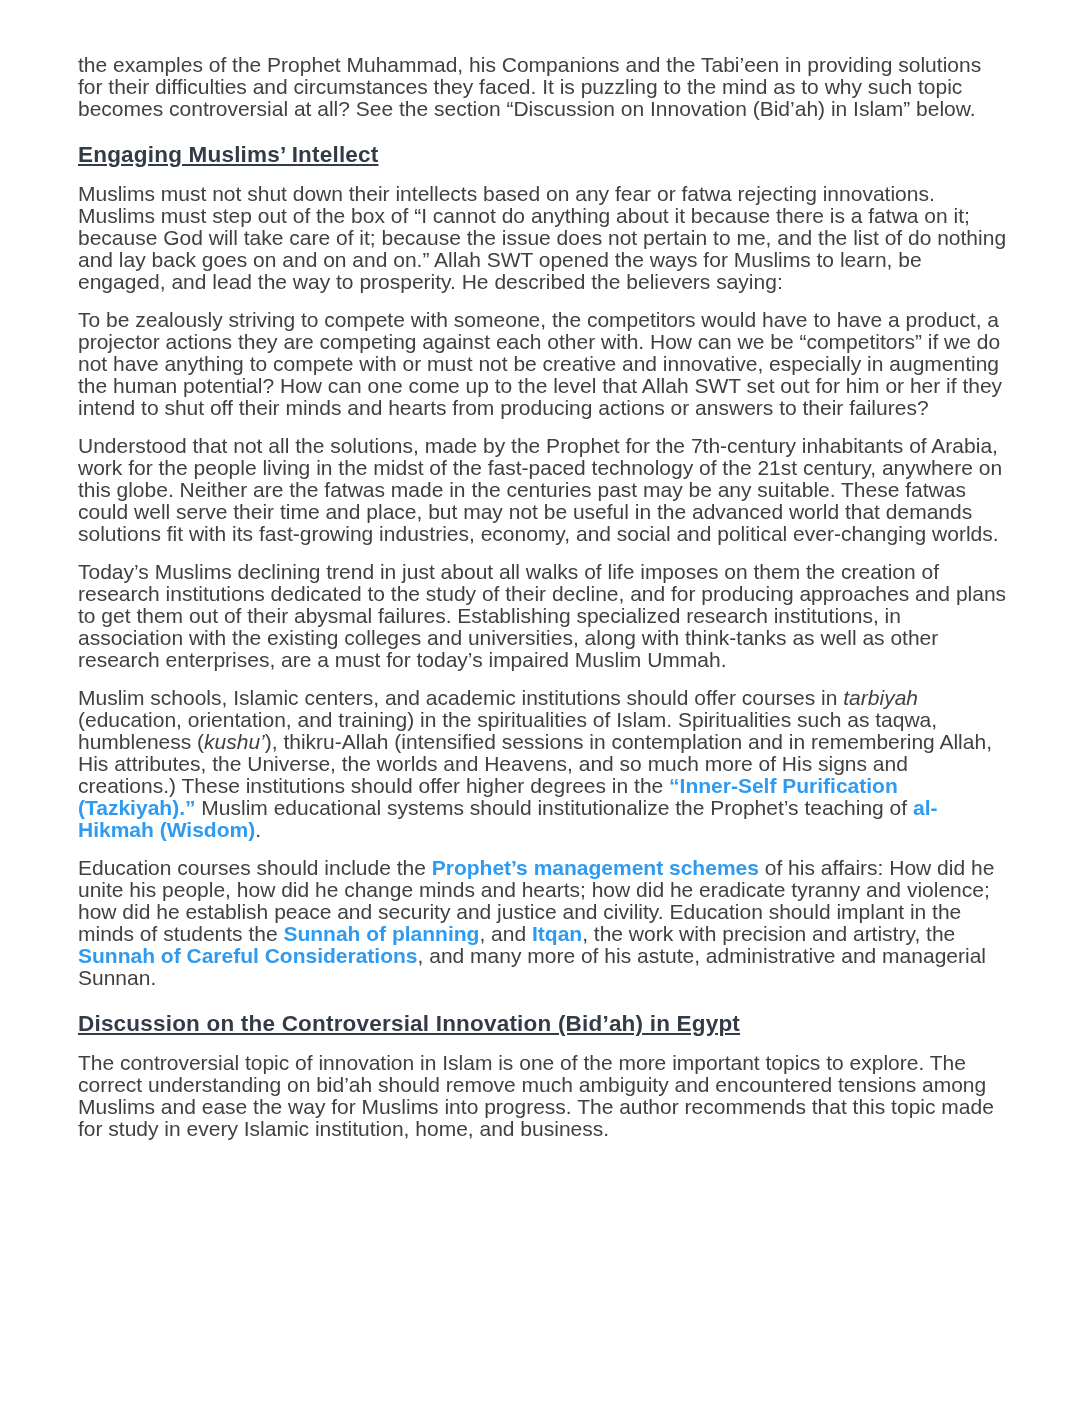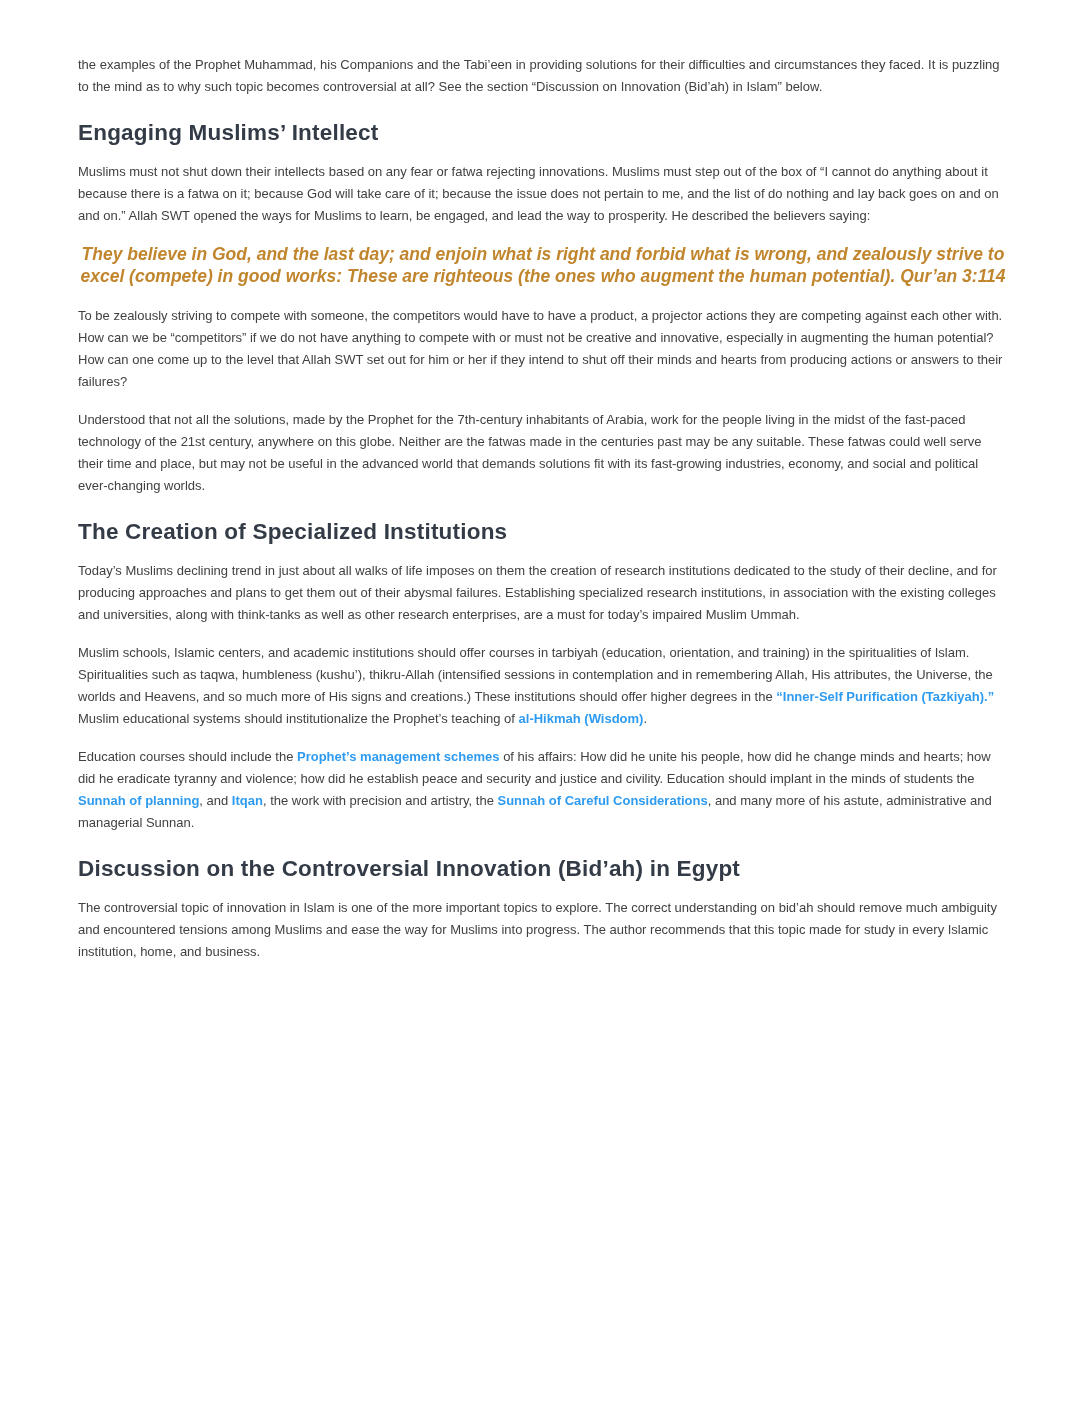--- a/index.html
+++ b/index.html
@@ -10,60 +10,59 @@
     width: 1086px; height: 1405px;
     box-sizing: border-box;
     padding: 54px 78px 0 78px;
     background: var(--page-bg, #ffffff);
     font-family: "Liberation Sans", sans-serif;
     color: var(--body-color, #414141);
     overflow: hidden;
   }
   .para {
     margin: 0 0 16px 0;
-    font-size: 13px;
+    font-size: 21px;
     line-height: 22px;
     text-align: left;
   }
   .heading {
     margin: 22px 0 15px 0;
     font-size: 22.5px;
     line-height: 26px;
     font-weight: bold;
     color: var(--heading-color, #333b47);
     letter-spacing: 0.2px;
+    text-decoration: underline;
   }
   .quote {
     margin: 0 0 18px 0;
     font-size: 17.5px;
     line-height: 22px;
     font-weight: bold;
     font-style: italic;
     text-align: center;
     color: var(--quote-color, #c1862d);
   }
   .link {
     color: var(--link-color, #2e9bf0);
     text-decoration: none;
     cursor: pointer;
     font-weight: bold;
   }
-  .italic { }
+  .italic { font-style: italic; }
 </style>
 </head>
 <body>
 
 <div class="page" style="--page-bg: #ffffff; --body-color: #414141; --heading-color: #333b47; --quote-color: #c1862d; --link-color: #2e9bf0;">
   <main>
       <p class="para"><span>the examples of the Prophet Muhammad, his Companions and the Tabi’een in providing solutions for their difficulties and circumstances they faced. It is puzzling to the mind as to why such topic becomes controversial at all?  See the section “Discussion on Innovation (Bid’ah) in Islam” below.</span></p>
       <h2 class="heading">Engaging Muslims’ Intellect</h2>
       <p class="para"><span>Muslims must not shut down their intellects based on any fear or fatwa rejecting innovations. Muslims must step out of the box of “I cannot do anything about it because there is a fatwa on it; because God will take care of it; because the issue does not pertain to me, and the list of do nothing and lay back goes on and on and on.” Allah SWT opened the ways for Muslims to learn, be engaged, and lead the way to prosperity. He described the believers saying:</span></p>
-      <p class="quote">They believe in God, and the last day; and enjoin what is right and forbid what is wrong, and zealously strive to excel (compete) in good works: These are righteous (the ones who augment the human potential). Qur’an 3:114</p>
       <p class="para"><span>To be zealously striving to compete with someone, the competitors would have to have a product, a projector actions they are competing against each other with. How can we be “competitors” if we do not have anything to compete with or must not be creative and innovative, especially in augmenting the human potential? How can one come up to the level that Allah SWT set out for him or her if they intend to shut off their minds and hearts from producing actions or answers to their failures?</span></p>
       <p class="para"><span>Understood that not all the solutions, made by the Prophet for the 7th-century inhabitants of Arabia, work for the people living in the midst of the fast-paced technology of the 21st century, anywhere on this globe. Neither are the fatwas made in the centuries past may be any suitable. These fatwas could well serve their time and place, but may not be useful in the advanced world that demands solutions fit with its fast-growing industries, economy, and social and political ever-changing worlds.</span></p>
-      <h2 class="heading">The Creation of Specialized Institutions</h2>
       <p class="para"><span>Today’s Muslims declining trend in just about all walks of life imposes on them the creation of research institutions dedicated to the study of their decline, and for producing approaches and plans to get them out of their abysmal failures. Establishing specialized research institutions, in association with the existing colleges and universities, along with think-tanks as well as other research enterprises, are a must for today’s impaired Muslim Ummah.</span></p>
       <p class="para"><span>Muslim schools, Islamic centers, and academic institutions should offer courses in </span><span class="italic">tarbiyah</span><span> (education, orientation, and training) in the spiritualities of Islam. Spiritualities such as taqwa, humbleness (</span><span class="italic">kushu’</span><span>), thikru-Allah (intensified sessions in contemplation and in remembering Allah, His attributes, the Universe, the worlds and Heavens, and so much more of His signs and creations.) These institutions should offer higher degrees in the </span><a href="#" class="link">“Inner-Self Purification (Tazkiyah).”</a><span> Muslim educational systems should institutionalize the Prophet’s teaching of </span><a href="#" class="link">al-Hikmah (Wisdom)</a><span>.</span></p>
       <p class="para"><span>Education courses should include the </span><a href="#" class="link">Prophet’s management schemes</a><span> of his affairs: How did he unite his people, how did he change minds and hearts; how did he eradicate tyranny and violence; how did he establish peace and security and justice and civility. Education should implant in the minds of students the </span><a href="#" class="link">Sunnah of planning</a><span>, and </span><a href="#" class="link">Itqan</a><span>, the work with precision and artistry, the </span><a href="#" class="link">Sunnah of Careful Considerations</a><span>, and many more of his astute, administrative and managerial Sunnan.</span></p>
       <h2 class="heading">Discussion on the Controversial Innovation (Bid’ah) in Egypt</h2>
       <p class="para"><span>The controversial topic of innovation in Islam is one of the more important topics to explore. The correct understanding on bid’ah should remove much ambiguity and encountered tensions among Muslims and ease the way for Muslims into progress. The author recommends that this topic made for study in every Islamic institution, home, and business.</span></p>
     </main>
 </div>
 
 </body></html>

